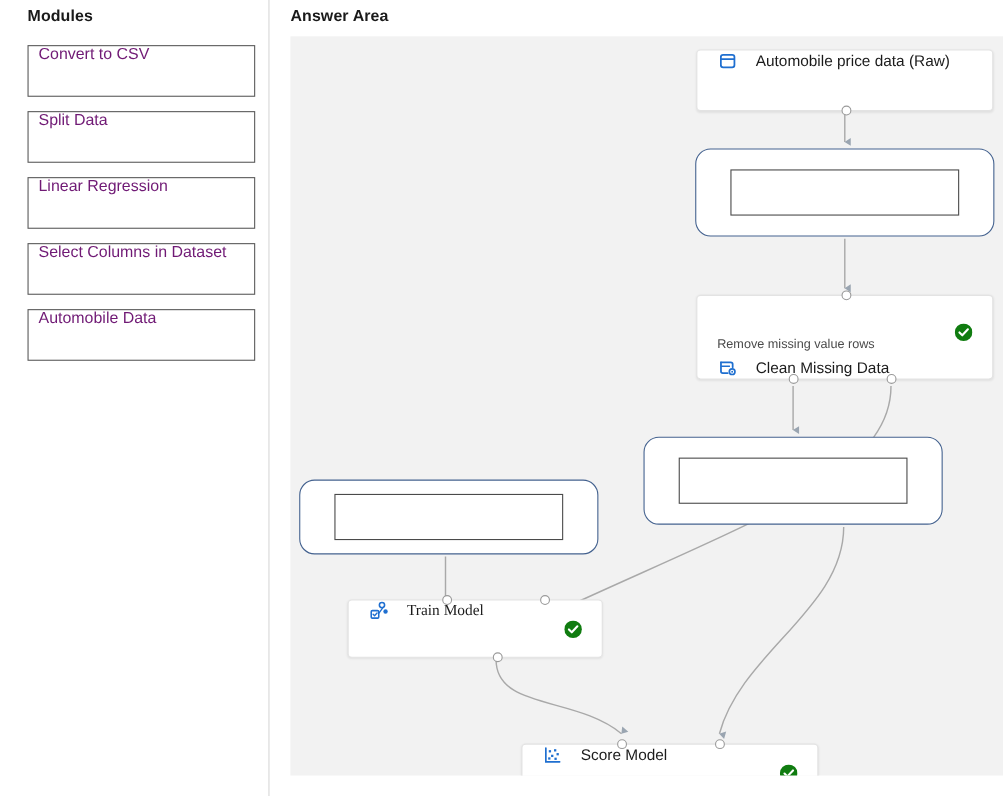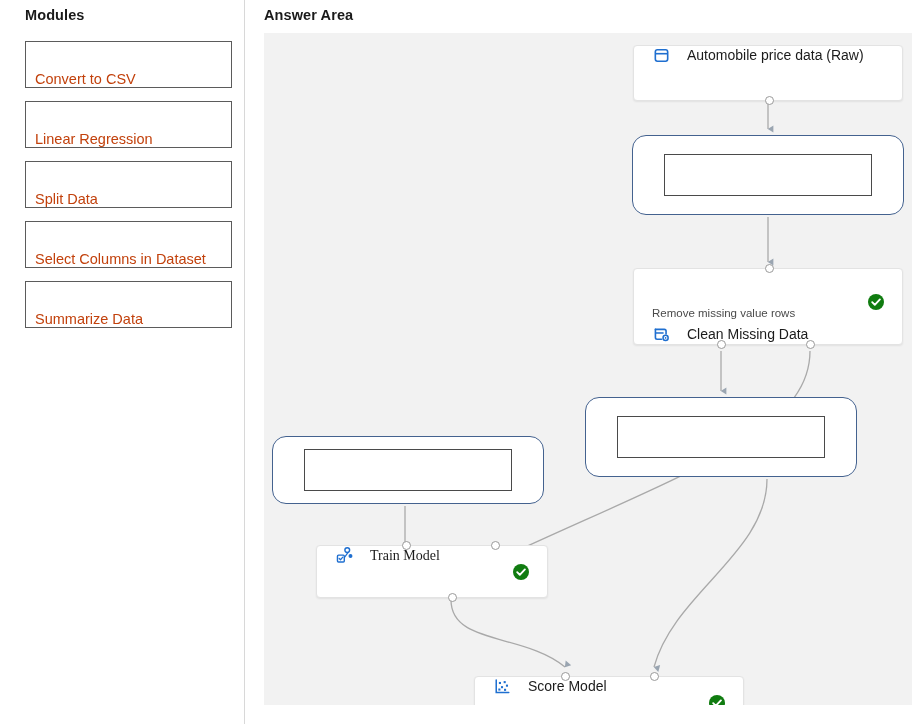--- a/index.html
+++ b/index.html
@@ -44,24 +44,24 @@
     left: 25px; top: 41px;
     width: 207px;
   }
   .module-item {
     width: 207px;
     height: 47px;
     border: 1px solid #5b5b5b;
     background: #ffffff;
     margin-bottom: 13px;
     display: flex;
-    align-items: flex-end;
+    align-items: flex-start;
     padding-left: 9px;
     font-size: 14.5px;
-    color: #c2410c;
+    color: #701a75;
     cursor: pointer;
   }
 
   
   #answer-title {
     position: absolute;
     left: 264px; top: 7px;
     font-size: 14.5px;
     font-weight: bold;
     color: #1a1a1a;
@@ -157,30 +157,30 @@
 
 <div id="root">
 
   <div id="modules-pane">
     <div id="modules-title">Modules</div>
     <div id="modules-list">
       <div class="module-item">
         <span>Convert to CSV</span>
       </div>
       <div class="module-item">
+        <span>Split Data</span>
+      </div>
+      <div class="module-item">
         <span>Linear Regression</span>
       </div>
       <div class="module-item">
-        <span>Split Data</span>
-      </div>
-      <div class="module-item">
         <span>Select Columns in Dataset</span>
       </div>
       <div class="module-item">
-        <span>Summarize Data</span>
+        <span>Automobile Data</span>
       </div>
     </div>
   </div>
   <div id="modules-divider"></div>
 
   <div id="answer-title">Answer Area</div>
 
   <div id="canvas">
 
     <svg id="edges" viewBox="0 0 648 672">

